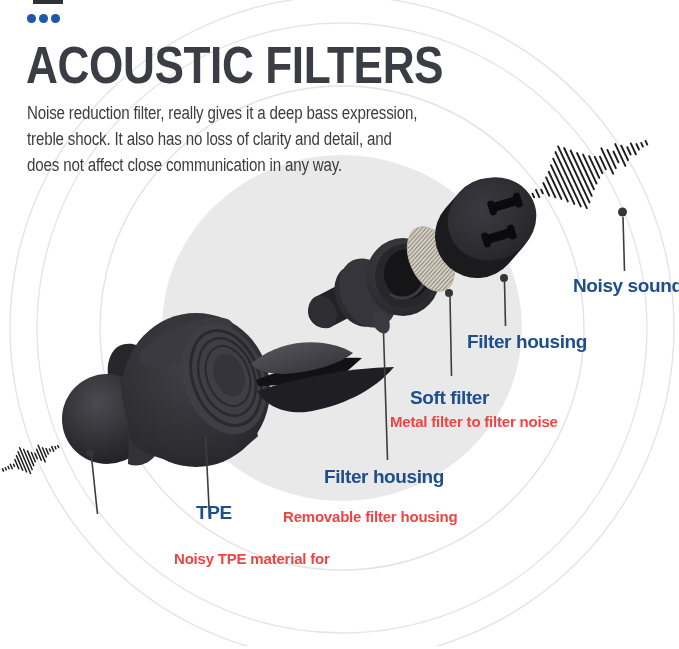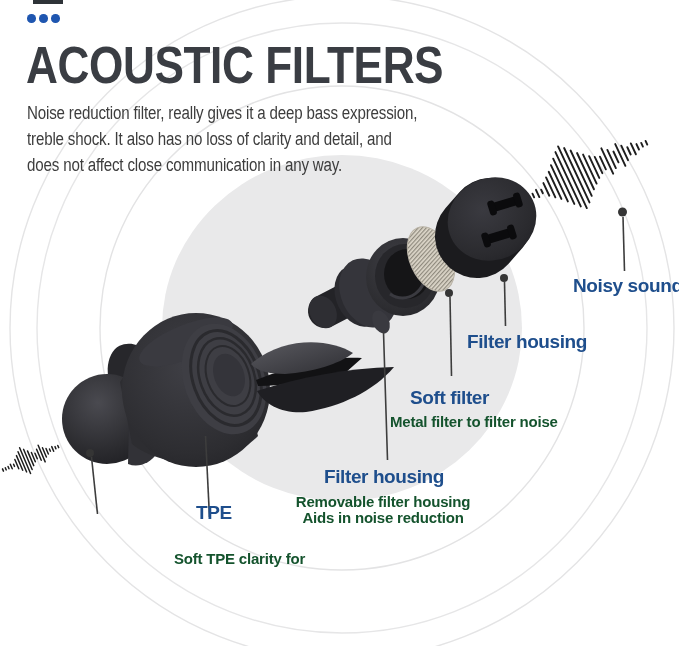--- a/index.html
+++ b/index.html
@@ -20,24 +20,24 @@
     position:absolute;left:27px;top:100px;
     font-size:18px;line-height:26px;color:var(--body-gray,#3d3d3d);
     letter-spacing:-0.2px;transform:scaleX(0.84);transform-origin:left top;white-space:nowrap;
   }
   .lbl{
     position:absolute;font-size:19px;font-weight:bold;color:var(--accent,#1e4e8c);
     letter-spacing:-0.4px;white-space:nowrap;line-height:17px;
   }
   .lbl.center{text-align:center;white-space:normal;line-height:16.5px;}
   .sub{
-    position:absolute;font-size:15px;font-weight:bold;color:#14532d;
+    position:absolute;font-size:15px;font-weight:bold;color:#ef4444;
     letter-spacing:-0.2px;white-space:nowrap;line-height:15.5px;
   }
-  .sub.center{text-align:center;white-space:normal;}
+  .sub.center{white-space:normal;margin-top:15px;}
 </style>
 </head>
 <body>
 
 <div class="stage" style="--accent: #1e4e8c; --dot-blue: #1f56b0; --title-gray: #3a3d43; --body-gray: #3d3d3d;">
 
   <svg class="layer" width="679" height="649" viewBox="0 0 679 649">
     <circle cx="342" cy="328" r="242" fill="none" stroke="#e3e3e4" stroke-width="1.4"></circle>
     <circle cx="342" cy="328" r="305" fill="none" stroke="#e6e6e7" stroke-width="1.4"></circle>
     <circle cx="342" cy="328" r="332" fill="none" stroke="#e4e4e5" stroke-width="1.4"></circle>
@@ -218,22 +218,21 @@
   <div class="lbl" style="left:573px;top:277px">Noisy sound</div>
 
   <div class="lbl" style="left:467px;top:333px">Filter housing</div>
 
   <div class="lbl" style="left:410px;top:389px">Soft filter</div>
   <div class="sub" style="left:390px;top:414px">Metal filter to filter noise</div>
 
   <div class="lbl center" style="left:306px;top:469px;width:156px">Filter housing</div>
   <div class="sub center" style="left:283px;top:494px;width:200px">
     <div>Removable filter housing</div>
-    <div>Aids in noise reduction</div>
   </div>
 
   <div class="lbl" style="left:196px;top:504px">TPE</div>
   <div class="sub" style="left:174px;top:551px">
-    <div>Soft TPE clarity for</div>
+    <div>Noisy TPE material for</div>
   </div>
 
 
 </div>
 
 </body></html>

